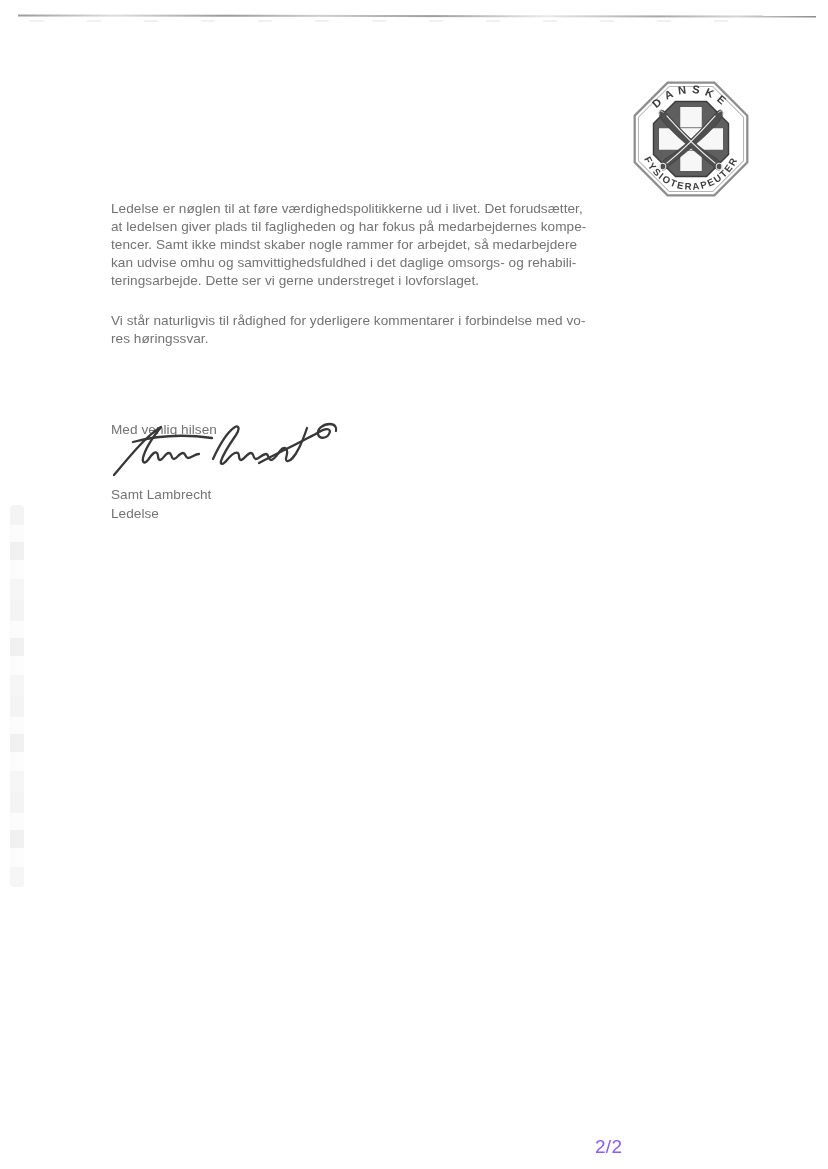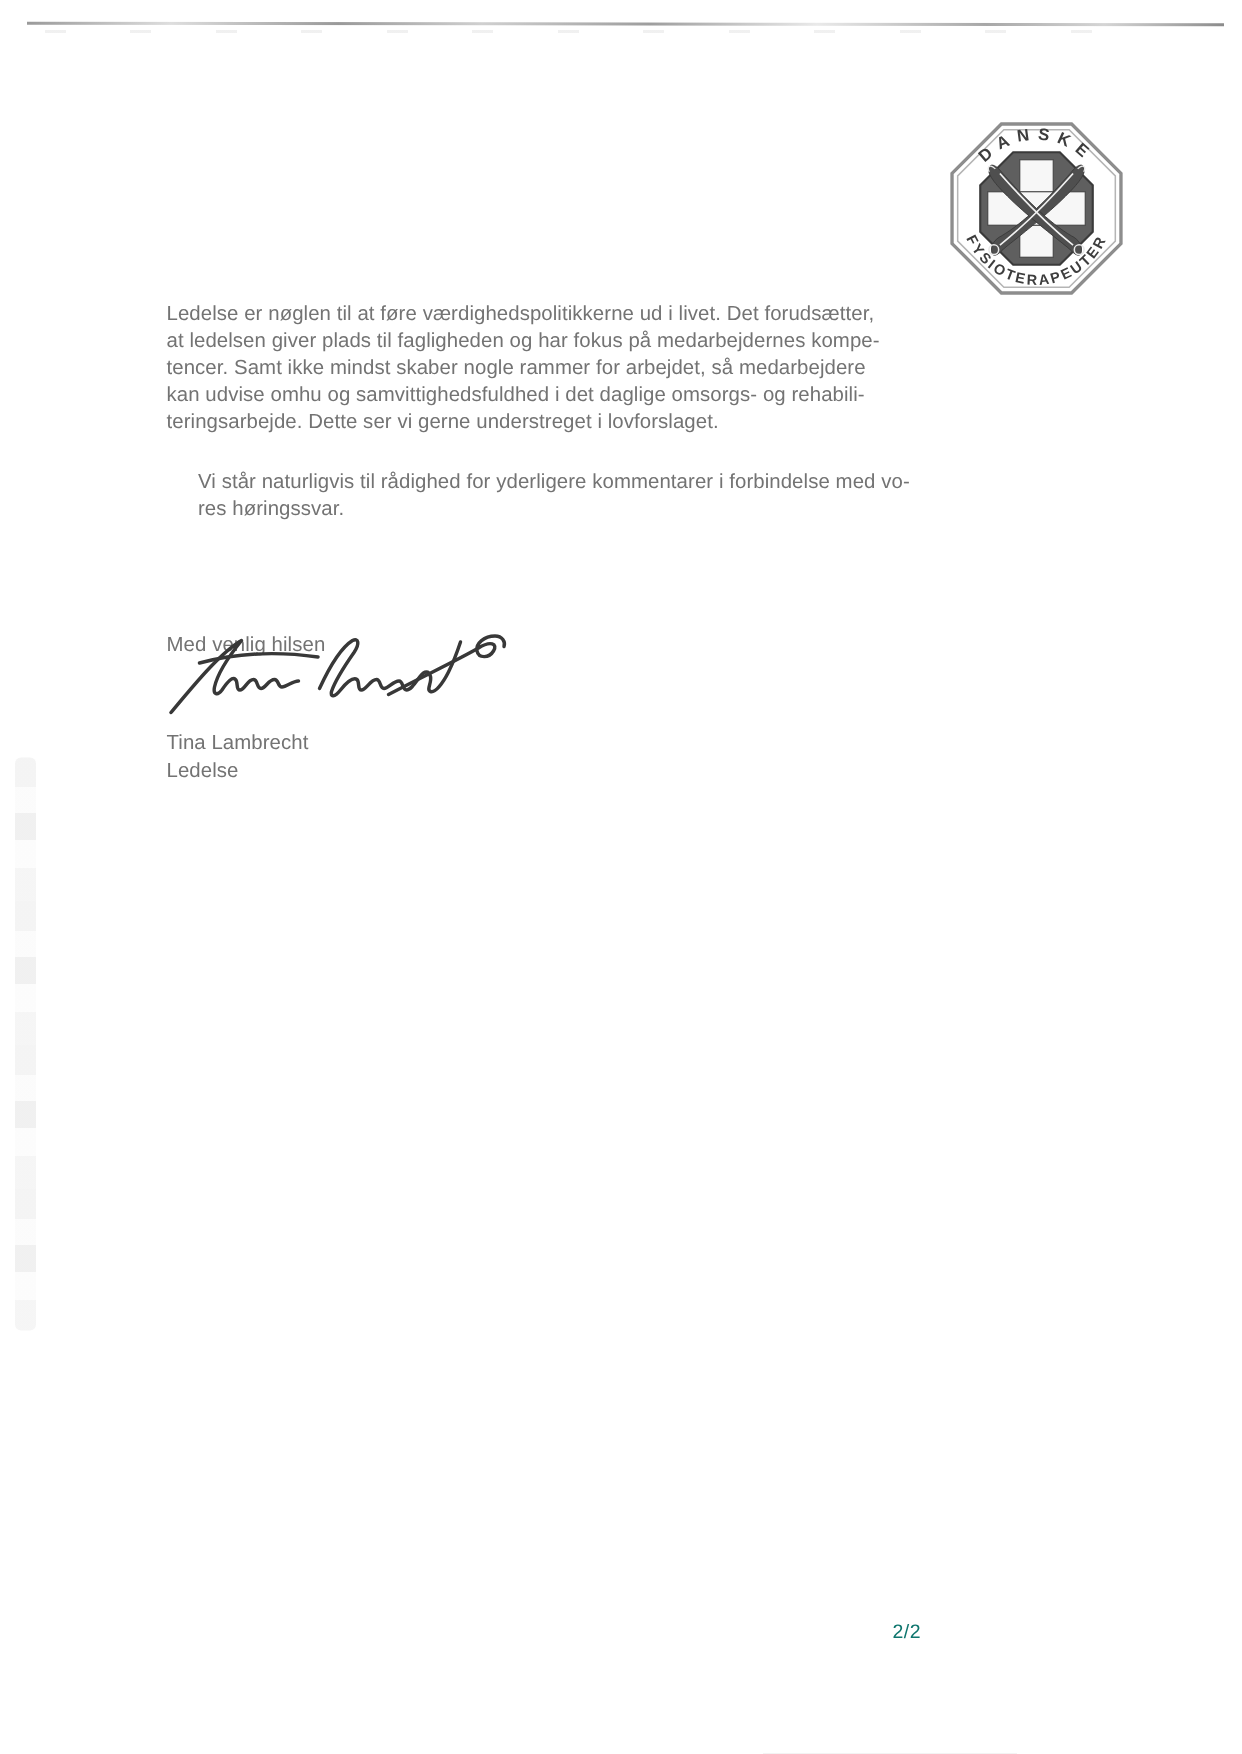--- a/index.html
+++ b/index.html
@@ -41,31 +41,31 @@
   .seal { position:absolute; left:629px; top:80px; width:124px; height:118px; }
   .seal svg { width:100%; height:100%; }
 
   
   .para, .closing, .sig-name, .sig-title {
     position:absolute; left:111px; width:620px;
     font-size:13.6px; line-height:18px; color:#737373;
     white-space:pre-line; letter-spacing:.05px;
   }
   .para-1 { top:200px; }
-  .para-2 { top:312px;margin-left:21px; }
+  .para-2 { top:312px; }
   .closing { top:380px;margin-top:41px; }
   .sig-name { top:486px; }
   .sig-title { top:505px; }
 
   .signature { position:absolute; left:108px; top:415px; width:232px; height:64px; }
   .signature svg { width:100%; height:100%; }
 
   .page-number {
-    position:absolute; left:595px; top:1080px;
-    font-size:13px; color:#0f766e; letter-spacing:.3px;
+    position:absolute; left:595px; top:1136px;
+    font-size:19px; color:#8b5cf6; letter-spacing:.3px;
   }
 </style>
 </head>
 <body>
 
 <div class="page">
 
   <div class="scan-top-line"></div>
   <div class="scan-top-specks"></div>
   <div class="scan-left-streak"></div>
@@ -117,18 +117,18 @@
 
   <div class="signature">
     <svg viewBox="0 0 230 64" xmlns="http://www.w3.org/2000/svg" fill="none" stroke="#383838" stroke-width="2.3" stroke-linecap="round" stroke-linejoin="round">
       <path d="M 5,60 C 20,42 38,20 52,12 C 44,22 36,34 34,43 C 33,48 36,49 39,45 C 43,39 46,36 48,38 C 50,40 48,45 51,45 C 54,45 56,38 60,38 C 63,38 62,44 65,44 C 68,44 70,38 74,38 C 77,38 76,43 79,43 C 82,43 86,39 90,39"></path>
       <path d="M 24,27 C 50,20 75,19 103,23"></path>
       <path d="M 104,44 C 110,31 118,17 126,12 C 130,10 131,14 127,20 C 120,30 114,40 112,46 C 111,50 114,50 118,45 C 122,40 126,36 129,38 C 131,40 129,45 132,45 C 135,45 138,38 142,38 C 145,38 144,44 147,44 C 150,44 153,39 157,39 C 160,39 159,45 162,45 C 165,45 168,40 171,36 C 174,32 177,32 178,36 C 179,40 175,45 178,46 C 181,47 186,41 190,33 C 193,27 196,19 198,13"></path>
       <path d="M 150,48 C 175,35 198,24 210,17 C 218,12 223,14 220,19 C 217,24 210,24 209,19 C 208,14 214,9 221,9 C 226,9 228,13 227,16"></path>
     </svg>
   </div>
 
-  <div class="sig-name">Tina Lambrecht</div>
+  <div class="sig-name">Samt Lambrecht</div>
   <div class="sig-title">Ledelse</div>
 
   <div class="page-number">2/2</div>
 
 </div>
 
 </body></html>

